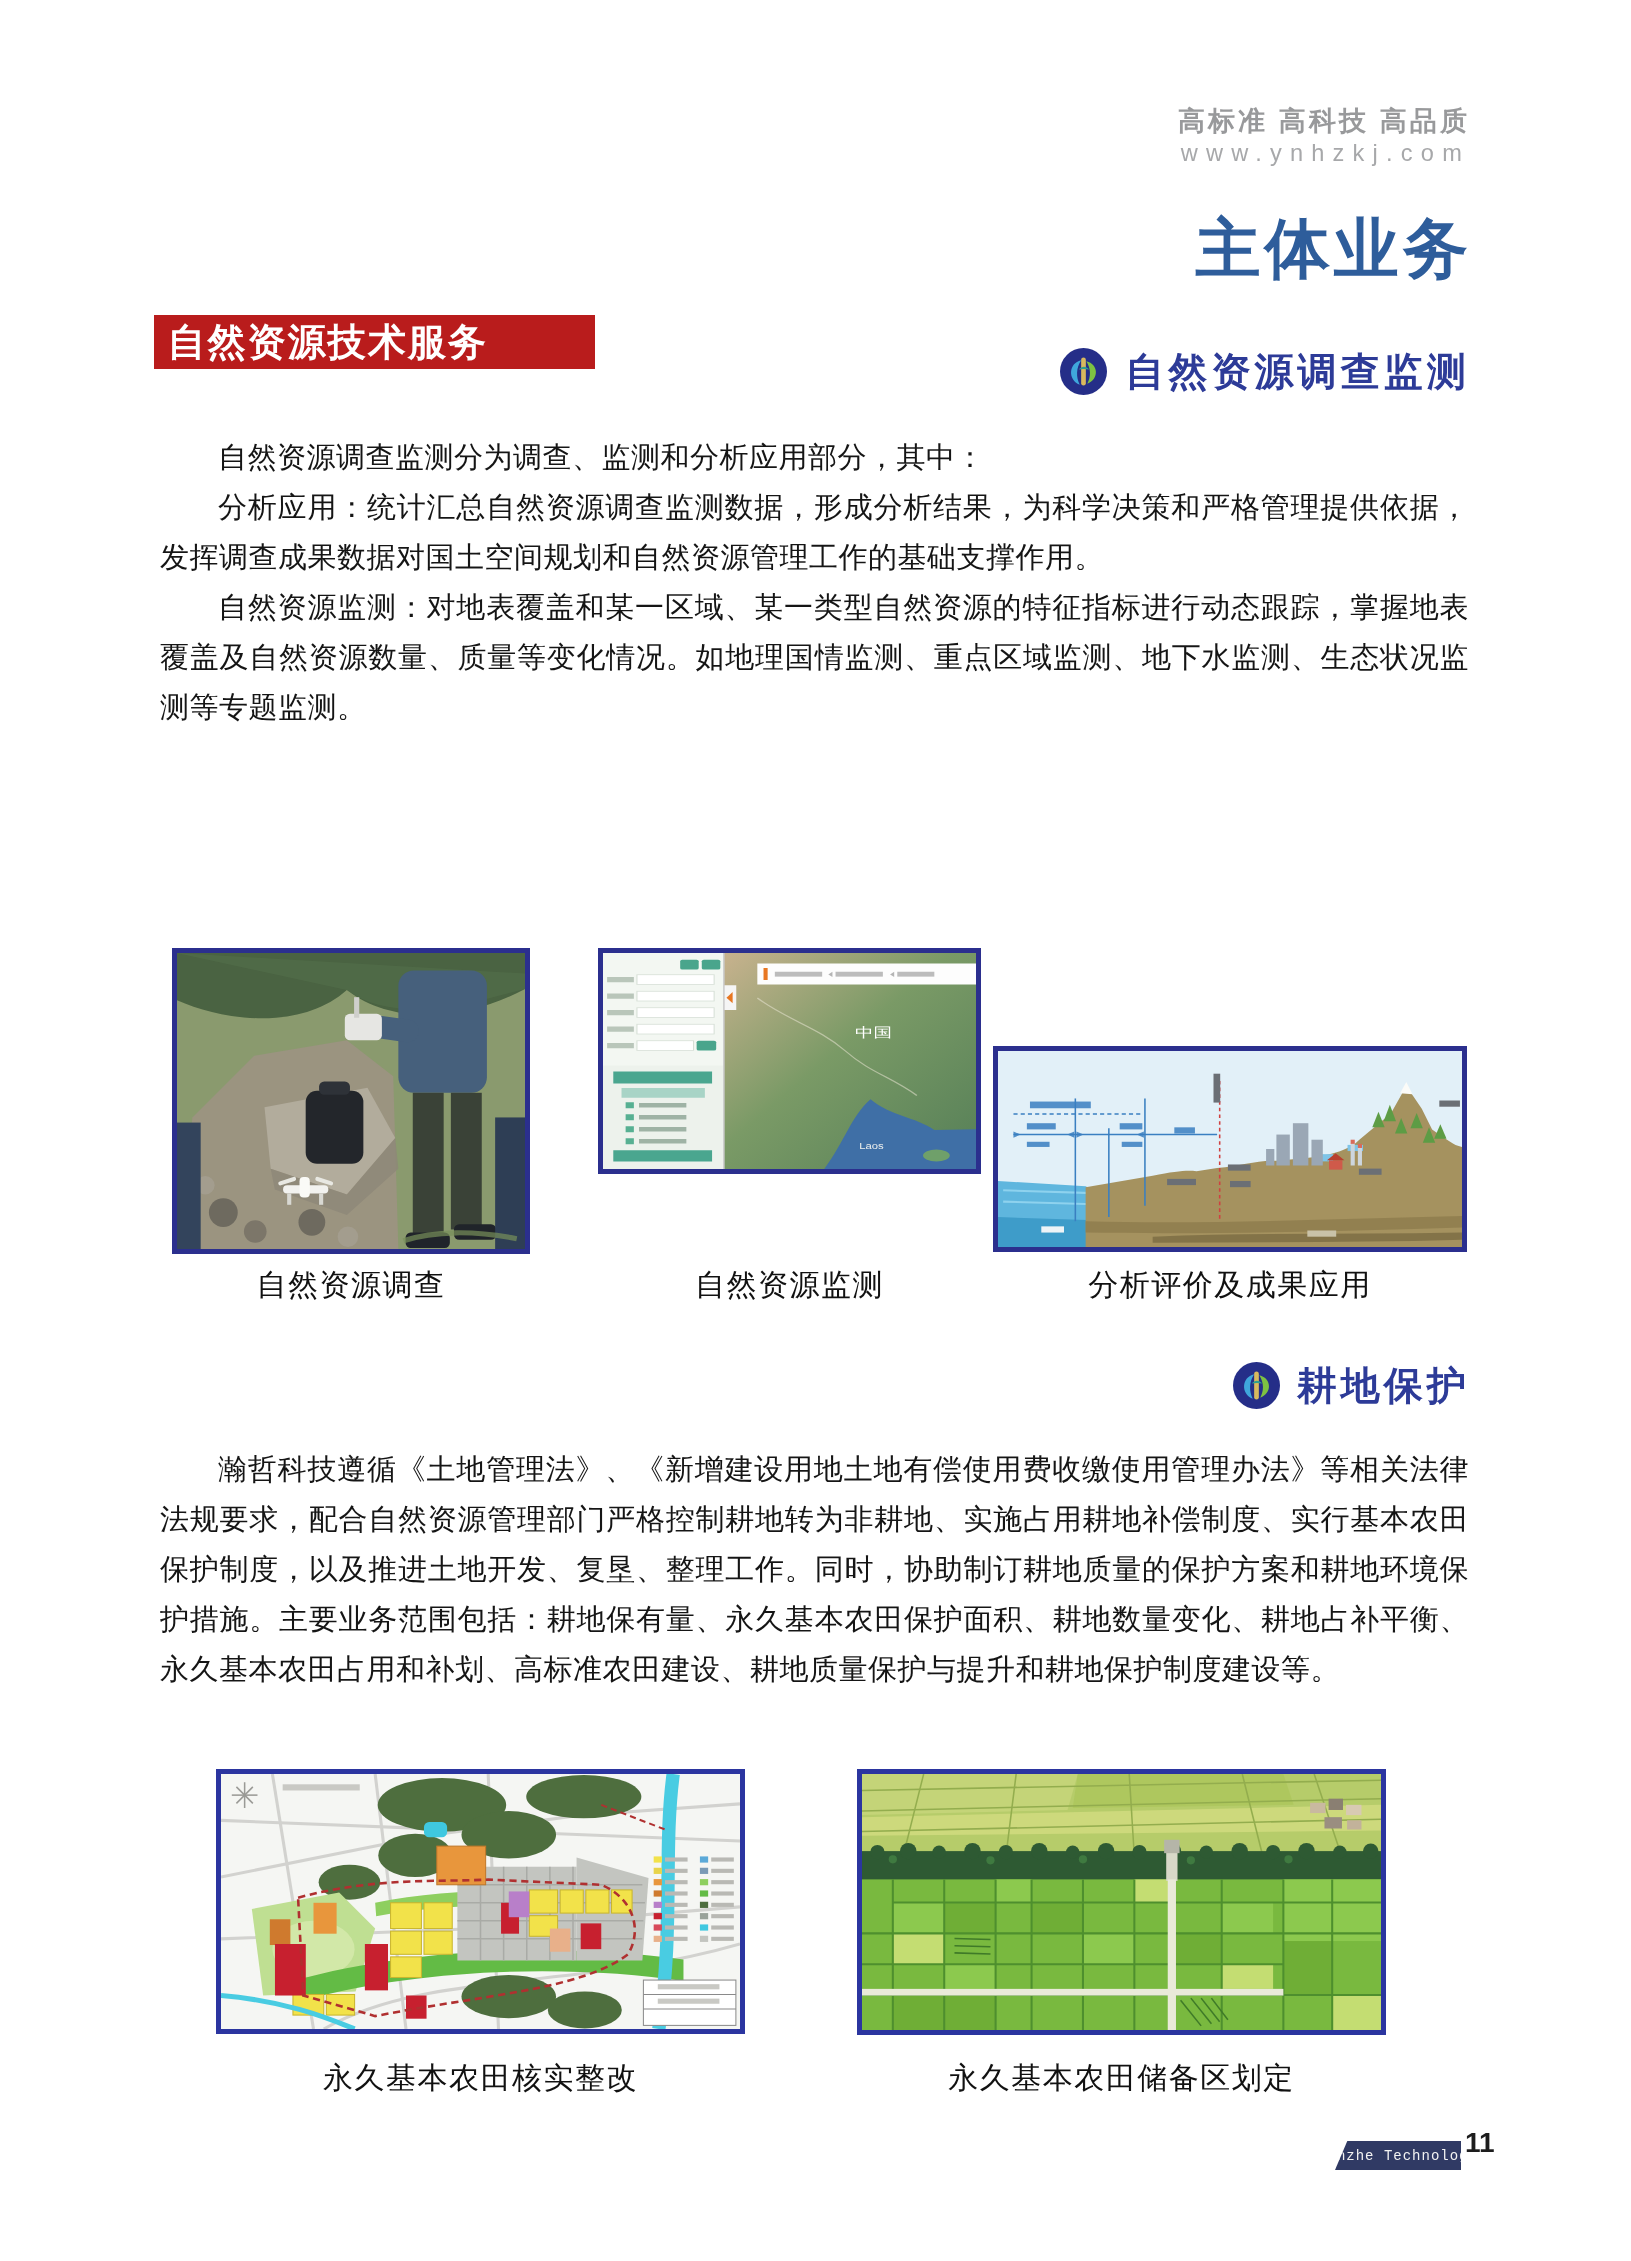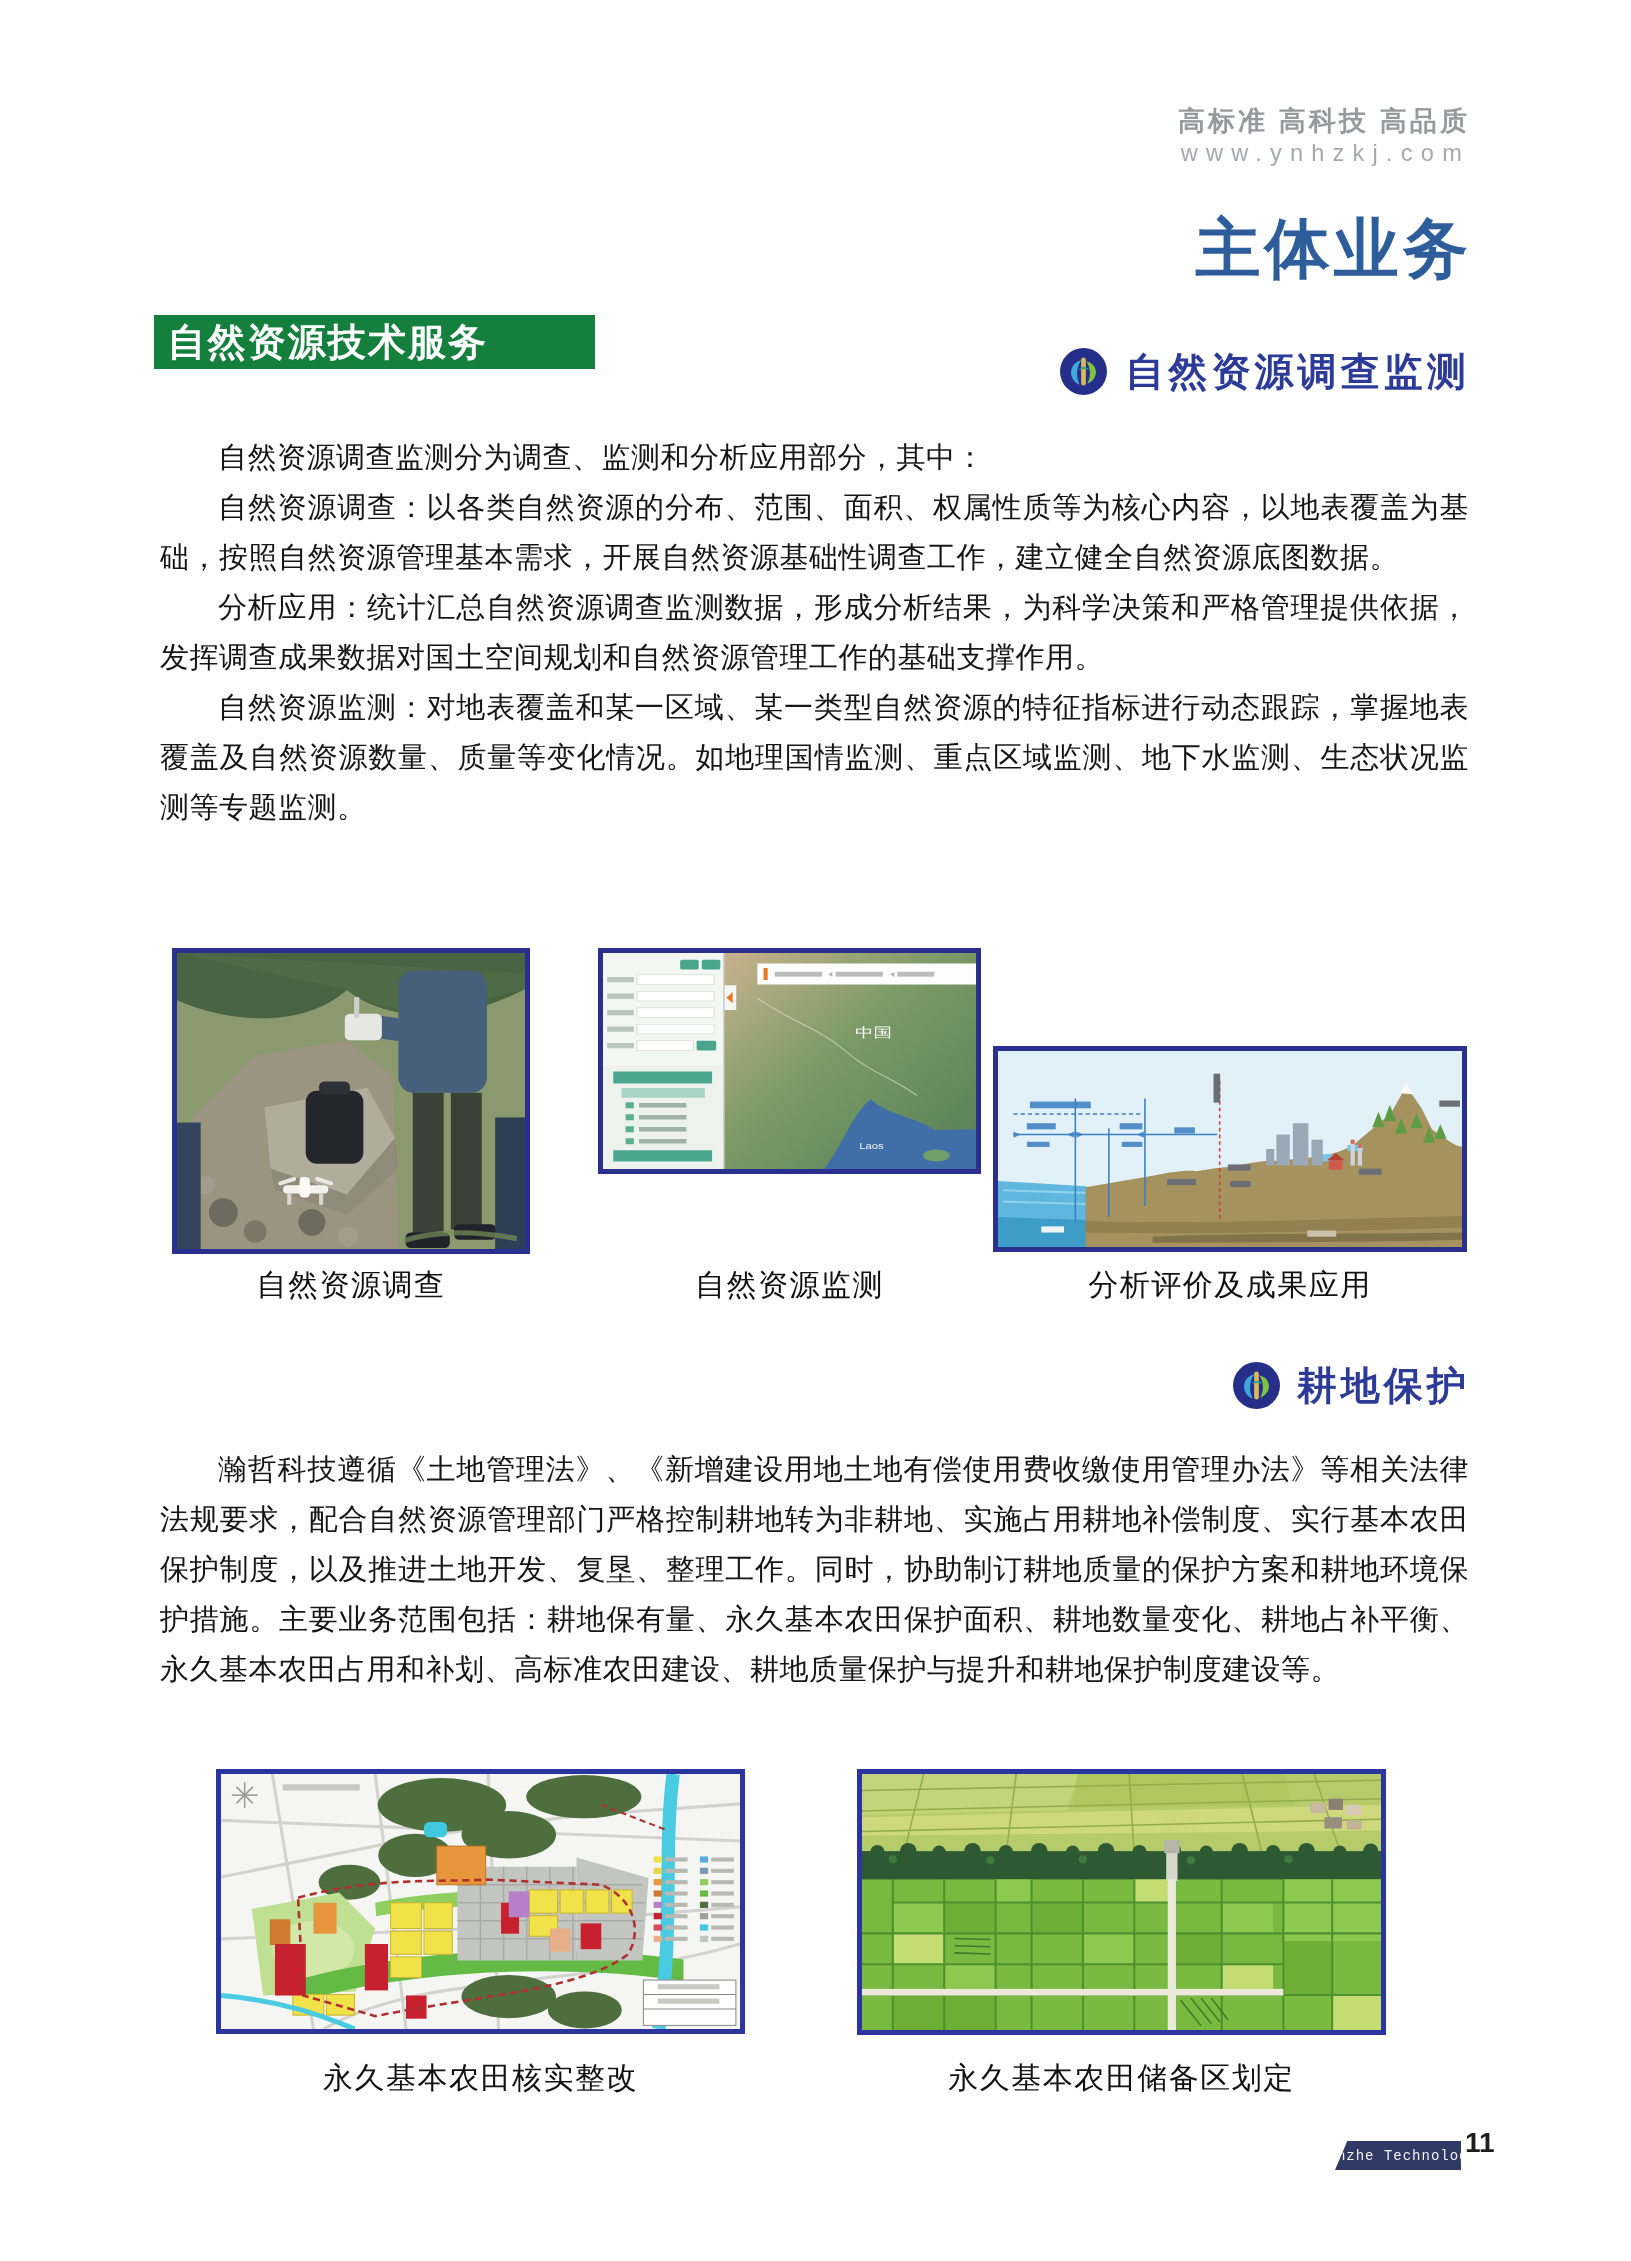--- a/index.html
+++ b/index.html
@@ -21,21 +21,21 @@
     font-size:23.6px;letter-spacing:8.2px;
   }
   .page-title{
     right:160px;top:205px;text-align:right;color:#2e5d9b;
     font-family:"Liberation Sans",sans-serif;font-weight:bold;
     font-size:65px;letter-spacing:4.1px;
   }
 
   
   .banner{
-    left:154px;top:315px;width:428px;height:54px;background:#15803d;
+    left:154px;top:315px;width:428px;height:54px;background:#b91c1c;
     color:#ffffff;font-family:"Liberation Sans",sans-serif;font-weight:bold;
     font-size:38px;line-height:54px;padding-left:13.4px;letter-spacing:2.1px;
   }
 
   
   .subhead{
     display:flex;align-items:center;gap:18px;height:57px;
   }
   .subhead .txt{
     font-family:"Liberation Serif",serif;font-weight:bold;color:#2d3b98;
@@ -91,21 +91,20 @@
     <rect x="45" y="20" width="10" height="60" rx="5" fill="#d8b95e"></rect>
     <path d="M45 26 C18 32 16 68 42 78 C34 62 34 42 45 26 Z" fill="#3fa7dc"></path>
     <path d="M56 28 C82 34 84 66 58 76 C66 60 66 44 56 28 Z" fill="#7dc242"></path>
     <path d="M40 46 C46 38 56 38 62 46 C56 44 46 44 40 46 Z" fill="#2e9e8f"></path>
   </svg>
   <span class="txt">自然资源调查监测</span>
 </div>
 
 <div class="abs bodytext" style="top:432px;">
   <p>自然资源调查监测分为调查、监测和分析应用部分，其中：</p>
-  <p>自然资源调查：以各类自然资源的分布、范围、面积、权属性质等为核心内容，以地表覆盖为基础，按照自然资源管理基本需求，开展自然资源基础性调查工作，建立健全自然资源底图数据。</p>
   <p>分析应用：统计汇总自然资源调查监测数据，形成分析结果，为科学决策和严格管理提供依据，发挥调查成果数据对国土空间规划和自然资源管理工作的基础支撑作用。</p>
   <p>自然资源监测：对地表覆盖和某一区域、某一类型自然资源的特征指标进行动态跟踪，掌握地表覆盖及自然资源数量、质量等变化情况。如地理国情监测、重点区域监测、地下水监测、生态状况监测等专题监测。</p>
 </div>
 
 <div class="abs fig" style="left:172px;top:948px;width:358px;height:306px;">
   <svg viewBox="0 0 676 576" preserveAspectRatio="none">
     <rect width="676" height="576" fill="#8a9a6e"></rect>
     <path d="M0 0 H676 V70 C560 132 420 142 330 72 C240 152 90 132 0 92 Z" fill="#4a6342"></path>
     <path d="M330 72 C380 110 470 120 560 100 L676 70 V40 L0 0 Z" fill="#54704b" opacity="0.6"></path>
     <polygon points="0,576 30,320 150,200 330,170 420,240 430,576" fill="#9b9480"></polygon>

